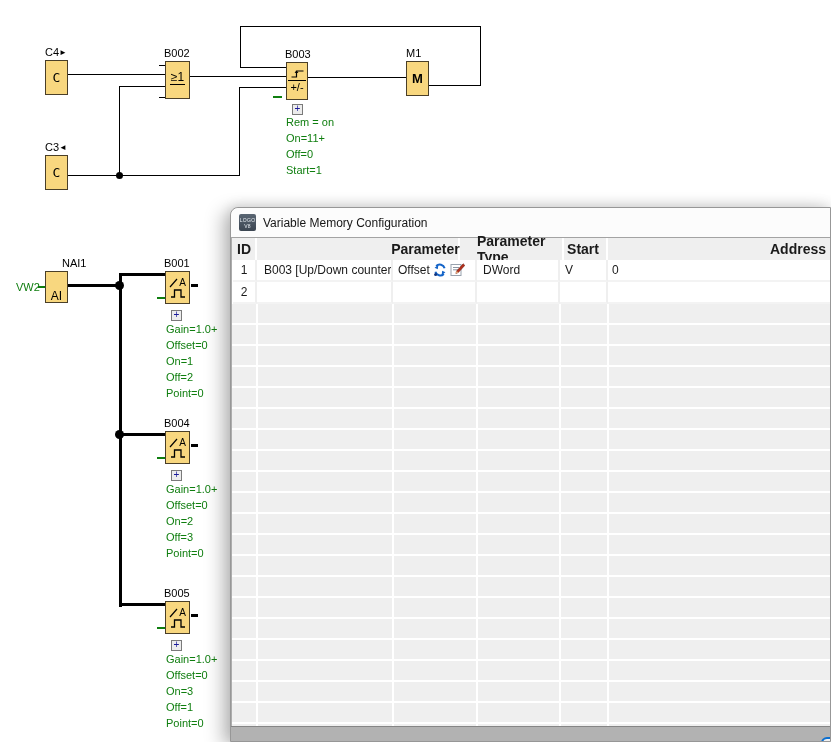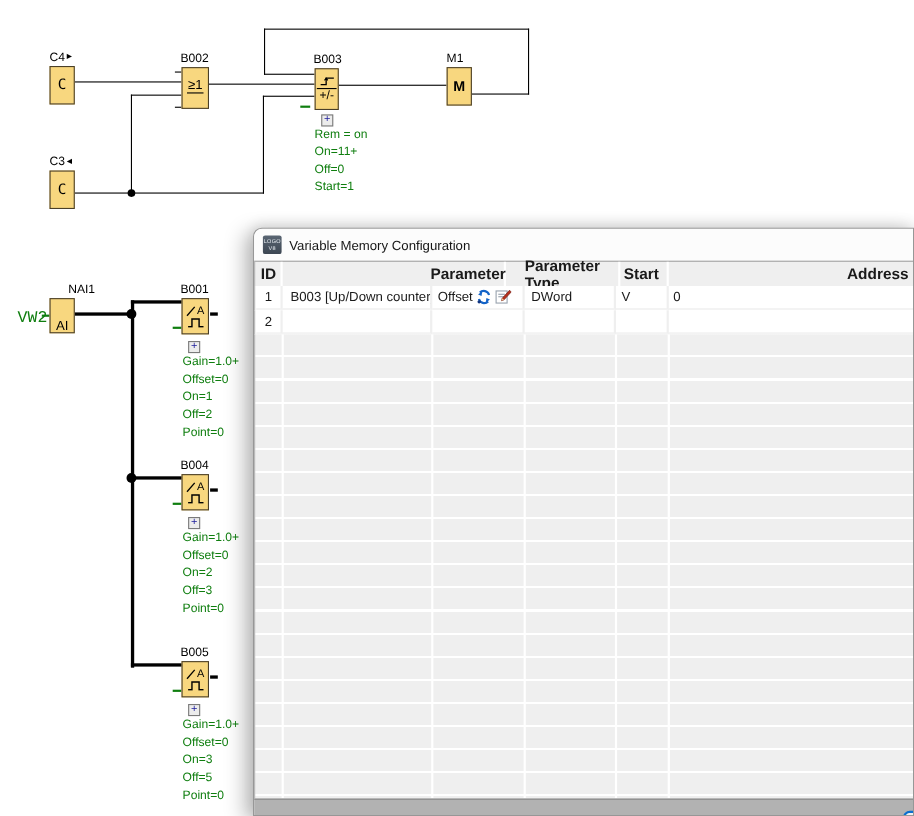--- a/index.html
+++ b/index.html
@@ -12,21 +12,21 @@
   .wire  { position:absolute; background:#000; }
   .awire { position:absolute; background:#000; }
   .gdash { position:absolute; background:#0f7e0f; height:2px; }
   .dot   { position:absolute; background:#000; border-radius:50%; }
   .blk {
     position:absolute; background:#f8d77f; border:1.5px solid #4a3f28;
     display:flex; flex-direction:column; align-items:center; justify-content:center;
   }
   .blklabel { position:absolute; font-size:11px; line-height:12px; white-space:nowrap; color:#000; }
   .blklabel .arr { font-size:8px; vertical-align:1px; }
-  .greenlabel { position:absolute; font-size:15px; color:#0f7e0f; white-space:nowrap;font-family:Liberation Mono, monospace; }
+  .greenlabel { position:absolute; font-size:11px; color:#0f7e0f; white-space:nowrap; }
   .gparams { position:absolute; font-size:11px; color:#0f7e0f; line-height:16px; white-space:nowrap; }
   .expand {
     position:absolute; width:11px; height:11px; background:#ececec; border:1px solid #7a7a7a;
     color:#1a1a9a; font-size:10px; line-height:8px; text-align:center; cursor:pointer;
   }
   .csym { font-family:"DejaVu Sans Mono", monospace; font-size:13px; }
   .msym { font-size:13px; font-weight:bold; }
   .orsym { font-size:12px; border-bottom:1px solid #000; padding:0 1px; margin-top:-6px; }
   .b3div { width:100%; border-top:1px solid #000; margin:1px 0; }
   .b3bot { font-size:11px; line-height:11px; }
@@ -219,21 +219,21 @@
     <div>Gain=1.0+</div>
     <div>Offset=0</div>
     <div>On=2</div>
     <div>Off=3</div>
     <div>Point=0</div>
   </div>
   <div class="gparams" style="left:166px;top:651px;">
     <div>Gain=1.0+</div>
     <div>Offset=0</div>
     <div>On=3</div>
-    <div>Off=5</div>
+    <div>Off=1</div>
     <div>Point=0</div>
   </div>
 </div>
 
 <div class="dialog">
 
   <div class="titlebar">
     <div class="appicon">
       <span>LOGO</span>
       <span>V8</span>

